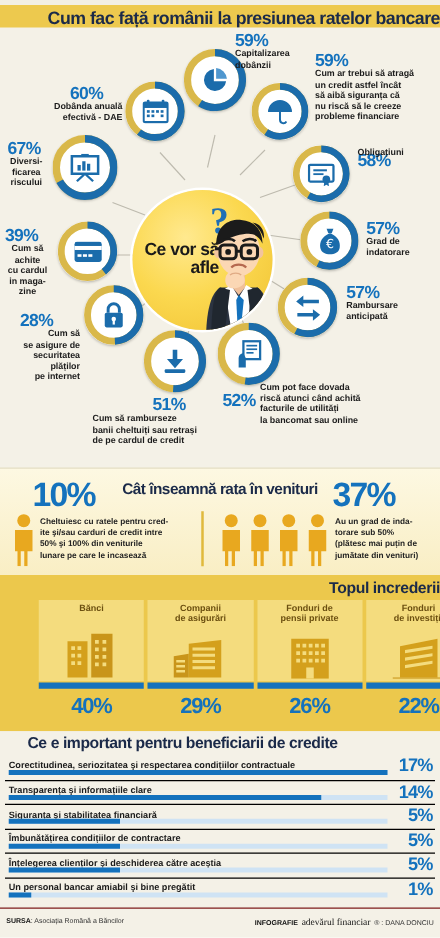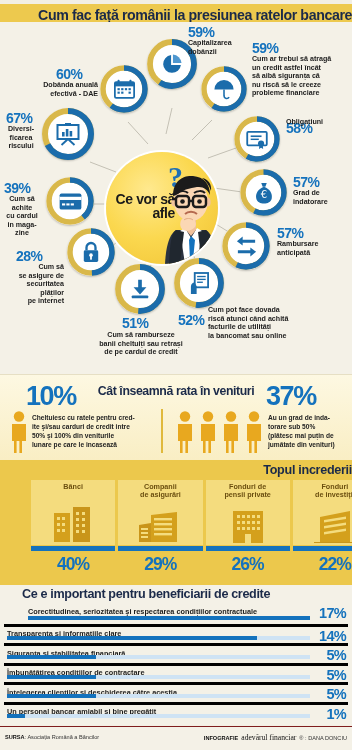--- a/index.html
+++ b/index.html
@@ -143,23 +143,23 @@
     background: #f4f1e7;
   }
   .imp .ititle {
     position: absolute; left: 0; top: 2px; width: 292px;
     text-align: center; font-size: 12.6px; font-weight: bold;
     color: #1b2a49; letter-spacing: -0.35px;
   }
   .rows { position: absolute; left: 4px; top: 19px; width: 344px; }
   .row {
     position: relative; height: 19.5px;
-    border-top: 3px solid #000000;
-  }
-  .row:first-child { border-top: none; margin-left: 21px; }
+    border-top: 1px solid #000000;
+  }
+  .row:first-child { border-top: none; }
   .rlabel {
     position: absolute; left: 3px; top: 2.5px;
     font-size: 7.3px; font-weight: bold; color: #1b1b1b;
     white-space: nowrap;
   }
   .track {
     position: absolute; left: 3px; right: 38px; bottom: 3.5px;
     height: 4px; background: #cfe3f4;
   }
   .fill { position: absolute; left: 0; top: 0; bottom: 0; background: #1472bd; }
@@ -380,21 +380,21 @@
           <circle cx="25" cy="25" r="18.3" fill="#fff"></circle>
         </svg>
         <div class="inner" style="left:8px;top:8px;width:34px;height:34px;">
           <svg width="22" height="22" viewBox="0 0 24 24">
             <path d="M10 2 h4 v8 h5 l-7 8 l-7 -8 h5 Z" fill="#1b6cab"></path>
             <rect x="3" y="19" width="18" height="3.2" rx="1" fill="#1b6cab"></rect>
           </svg>
         </div>
       </div>
       <div class="pct" style="left:122px;top:293px;">51%</div>
-      <div class="cap" style="left:74px;top:309px;width:134px;text-align:center;white-space:pre-line;">Cum să ramburseze
+      <div class="cap" style="left:74px;top:309px;width:134px;white-space:pre-line;">Cum să ramburseze
 banii cheltuiți sau retrași
 de pe cardul de credit</div>
     </div>
 
     <div class="node">
       <div class="ring" style="left:67px;top:206px;width:48px;height:48px;">
         <svg width="48" height="48" viewBox="0 0 48 48">
           <circle cx="24" cy="24" r="21" fill="none" stroke="#d9b84a" stroke-width="5.5"></circle>
           <circle cx="24" cy="24" r="21" fill="none" stroke="#1b6cab" stroke-width="5.5" stroke-dasharray="64.6 67.4" transform="rotate(-90 24 24)"></circle>
           <circle cx="24" cy="24" r="17.6" fill="#fff"></circle>

